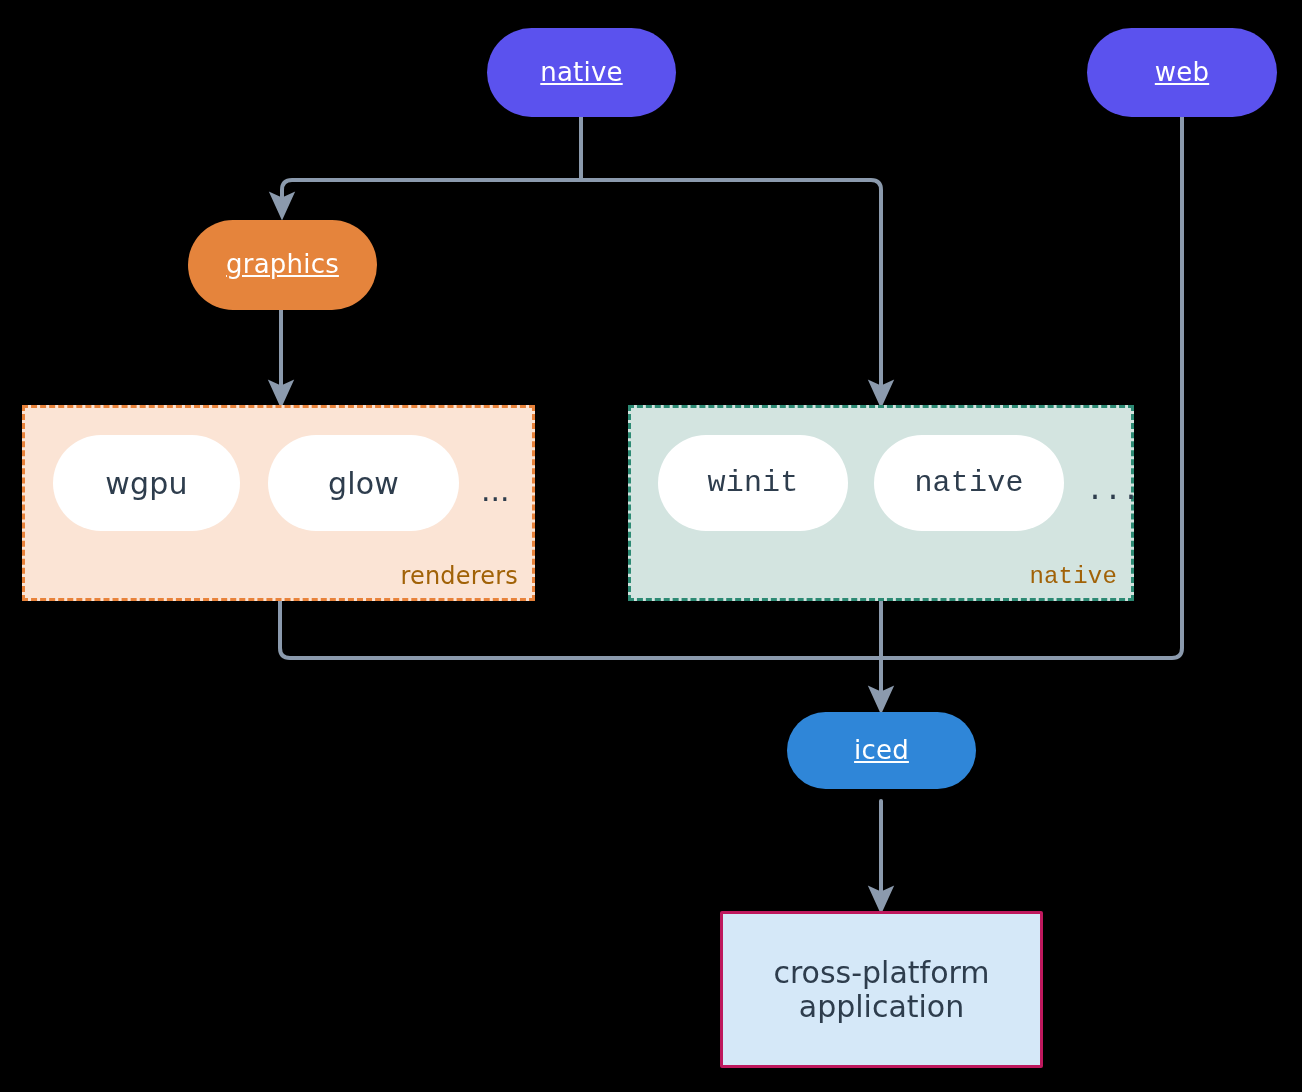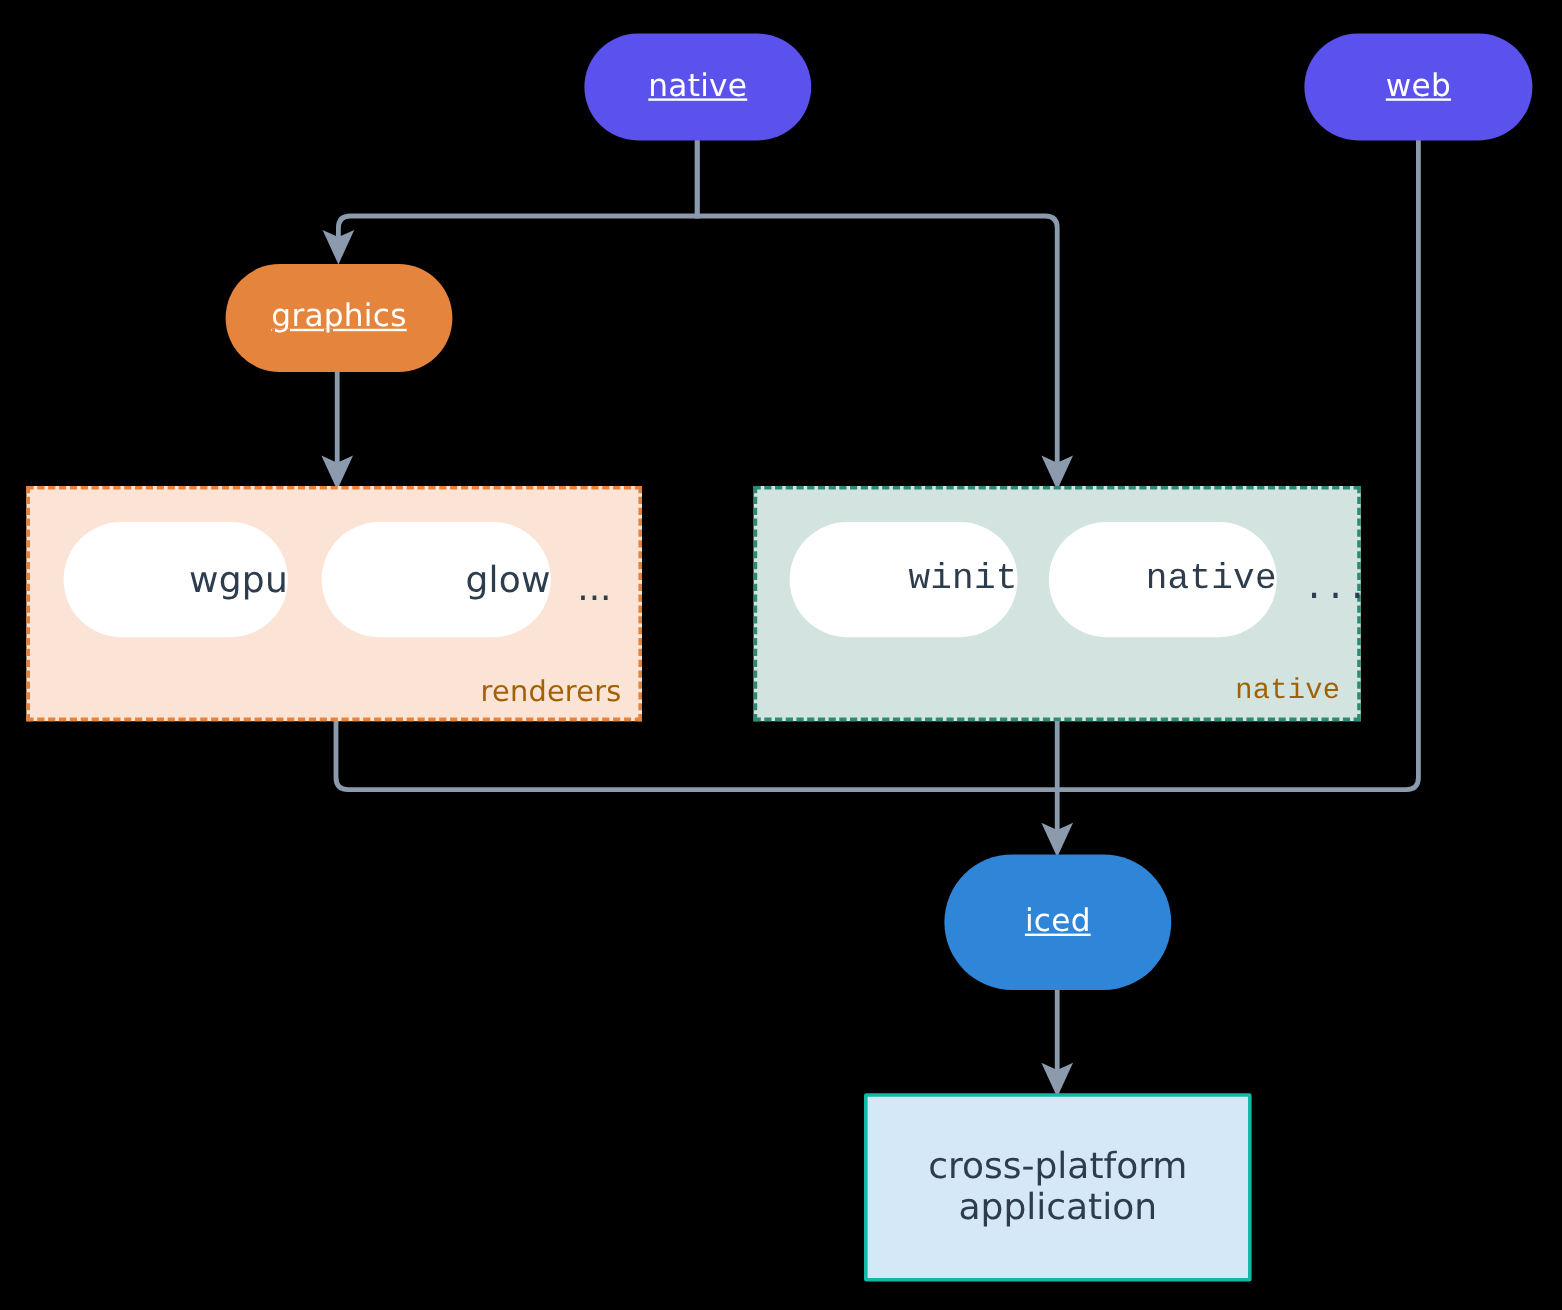--- a/index.html
+++ b/index.html
@@ -54,38 +54,38 @@
     bottom: 8px;
     font-size: 24px;
     color: #a16207;
     letter-spacing: 0.2px;
   }
   .chip {
     position: absolute;
     box-sizing: border-box;
     display: flex;
     align-items: center;
-    justify-content: flex-end;
+    justify-content: center;
     background: #ffffff;
     border-radius: 999px;
     color: #2e3d4d;
     font-size: 30px;
     letter-spacing: 0.2px;
   }
   .ellipsis {
     position: absolute;
     color: #2e3d4d;
     font-size: 30px;
     line-height: 1;
   }
   .rect-node {
     border-radius: 2px;
     color: #2e3d4d;
     font-size: 30px;
-    border: 3px solid #14b8a6;
+    border: 3px solid #be185d;
     background: #d5e8f8;
     flex-direction: column;
     padding: 0 16px;
   }
   .rect-node .line {
     display: block;
   }
 </style>
 </head>
 <body>
@@ -141,21 +141,21 @@
     <div class="chip" style="left:27px; top:27px; width:190px; height:96px;">
       <span>winit</span>
     </div>
     <div class="chip" style="left:243px; top:27px; width:190px; height:96px;">
       <span>native</span>
     </div>
     <div class="ellipsis" style="left:455px; top:68px;">...</div>
     <div class="group-label">native</div>
   </div>
 
-  <div class="node pill-node" style="left:787px; top:712px; width:189px; height:113px; background:#2f86d8;justify-content:center;">
+  <div class="node pill-node" style="left:787px; top:712px; width:189px; height:77px; background:#2f86d8;justify-content:center;">
     <span>iced</span>
   </div>
 
   <div class="node rect-node" style="left:720px; top:911px; width:323px; height:157px;">
     <span class="line">cross-platform</span>
     <span class="line">application</span>
   </div>
 
 </div>
 

